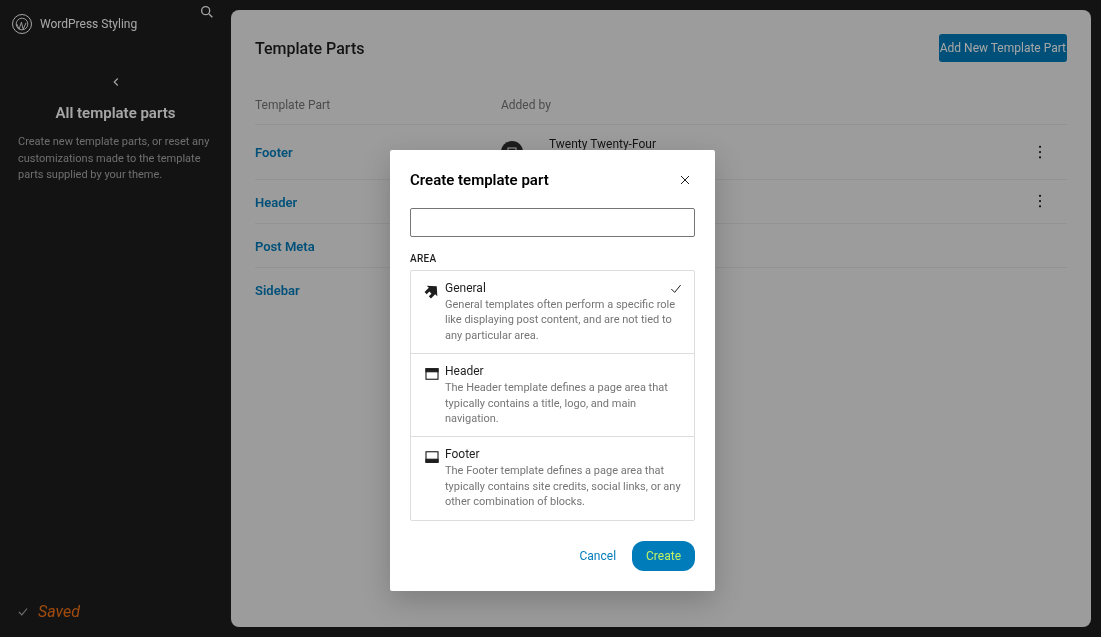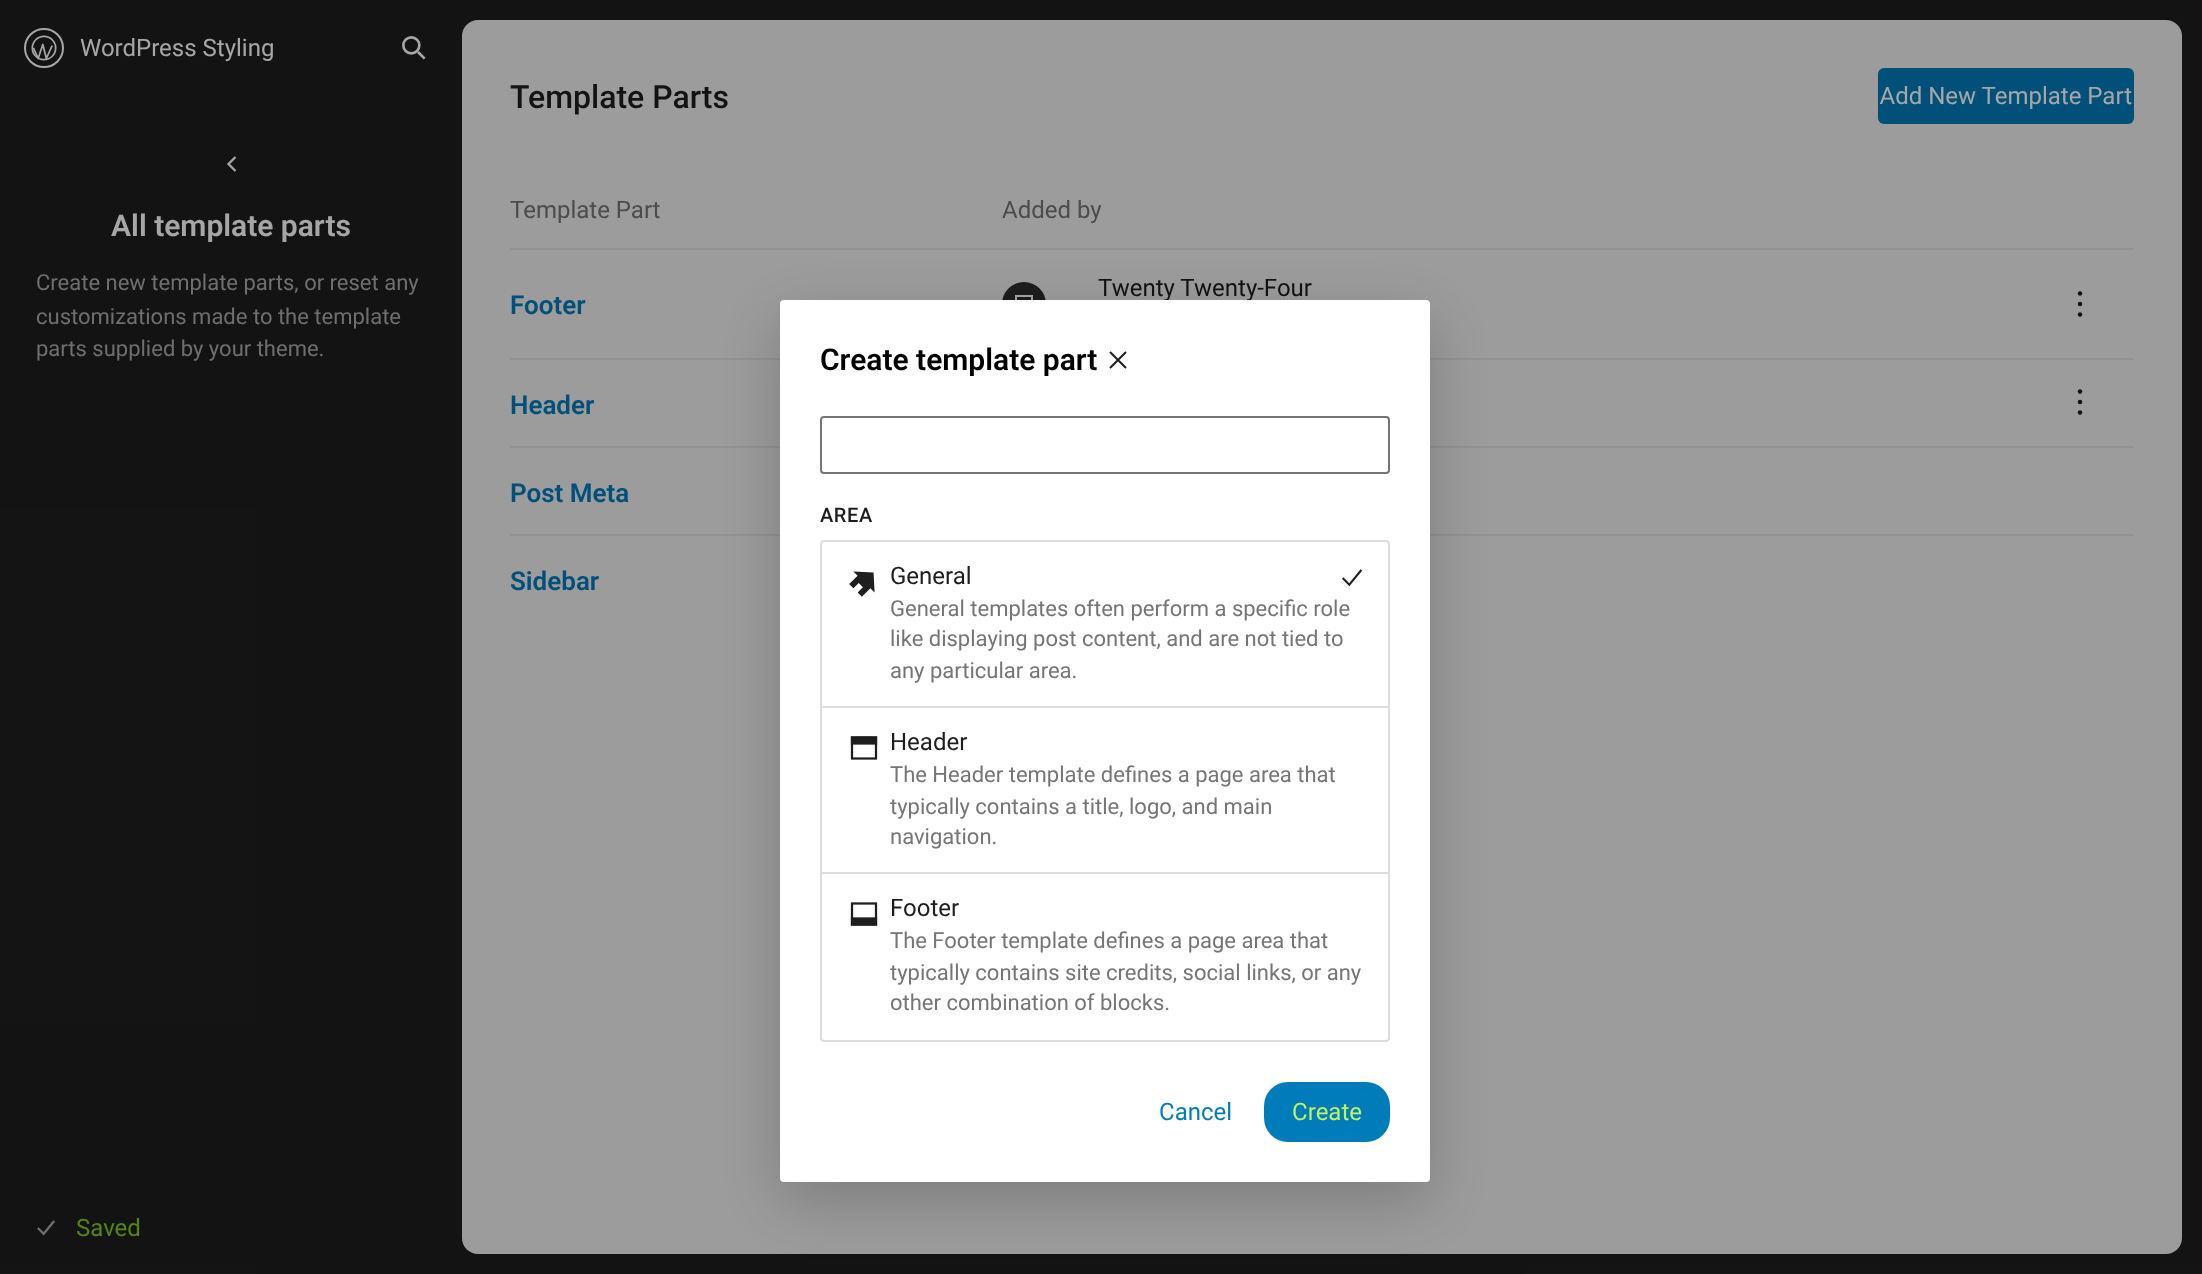--- a/index.html
+++ b/index.html
@@ -1,32 +1,32 @@
 <!DOCTYPE html>
 <html><head>
   <meta charset="utf-8">
   <style>
     * { box-sizing: border-box; margin: 0; padding: 0; font-family: -apple-system, BlinkMacSystemFont, "Segoe UI", Roboto, sans-serif; }
     body { width: 1101px; height: 637px; background: #1e1e1e; overflow: hidden; position: relative; }
     
     .sidebar { position: absolute; left: 0; top: 0; width: 231px; height: 100%; background: #1e1e1e; color: #fff; display: flex; flex-direction: column; }
-    .sidebar-top { height: 48px; display: flex; align-items: center; padding: 0 12px; justify-content: space-between; }
+    .sidebar-top { height: 48px; display: flex; padding: 0 12px; justify-content: space-between; }
     .site-info { display: flex; align-items: center; gap: 8px; }
     .wp-logo { width: 20px; height: 20px; border-radius: 50%; border: 1.5px solid #fff; display: flex; align-items: center; justify-content: center; font-size: 11px; font-weight: bold; }
     .site-name { font-size: 12px; color: #fff; }
     .search-btn { width: 24px; height: 24px; display: flex; align-items: center; justify-content: center; }
     
     .sidebar-content { padding: 24px 16px; flex: 1; }
     .back-nav { display: flex; align-items: center; gap: 12px; margin-bottom: 8px; cursor: pointer; flex-direction: column; }
     .back-arrow { width: 20px; height: 20px; display: flex; align-items: center; justify-content: center; }
     .nav-title { font-size: 15px; font-weight: 600; color: #fff; }
     .nav-desc { font-size: 11px; color: #aaa; line-height: 1.5; margin-top: 12px; padding: 0 2px; }
     
     .sidebar-bottom { padding: 16px; display: flex; align-items: center; gap: 8px; }
-    .saved-text { font-size: 12px; color: #84cc16; }
+    .saved-text { font-size: 16px; color: #f97316; font-style: italic; }
     
     .main { position: absolute; left: 231px; top: 10px; right: 10px; bottom: 10px; background: #f0f0f0; border-radius: 8px; padding: 24px; overflow: hidden; }
     .page-header { display: flex; justify-content: space-between; align-items: center; margin-bottom: 24px; }
     .page-title { font-size: 16px; font-weight: 500; color: #1e1e1e; }
     .add-btn { background: #007cba; color: #fff; border: none; padding: 7px 1px; border-radius: 3px; font-size: 12px; cursor: pointer; }
     
     .table { }
     .table-header { display: flex; padding: 12px 0; font-size: 12px; color: #757575; }
     .col-name { width: 246px; }
     .col-added { flex: 1; }
@@ -35,21 +35,21 @@
     .part-link { color: #007cba; font-size: 13px; font-weight: 600; cursor: pointer; }
     .added-by { display: flex; align-items: center; gap: 26px; }
     .theme-icon { width: 22px; height: 22px; background: #2d2d2d; border-radius: 50%; display: flex; align-items: center; justify-content: center; }
     .theme-info { display: flex; flex-direction: column; line-height: 1.3; }
     .theme-name { font-size: 12px; color: #1e1e1e; }
     .theme-status { font-size: 11px; color: #757575; }
     .row-actions { cursor: pointer; width: 24px; text-align: center; color: #757575; }
     
     .overlay { position: absolute; inset: 0; background: rgba(0,0,0,0.35); z-index: 10; }
     .modal { position: absolute; left: 390px; top: 150px; width: 325px; background: #fff; border-radius: 2px; z-index: 20; padding: 20px; box-shadow: 0 10px 30px rgba(0,0,0,0.2); }
-    .modal-header { display: flex; justify-content: flex-start; align-items: center; margin-bottom: 18px; }
+    .modal-header { display: flex; justify-content: space-between; align-items: center; margin-bottom: 18px; }
     .modal-title { font-size: 15px; font-weight: 600; }
     .close-btn { cursor: pointer; width: 20px; height: 20px; display: flex; align-items: center; justify-content: center; }
     .field-label { font-size: 10px; text-transform: uppercase; color: #1e1e1e; margin-bottom: 6px; letter-spacing: 0.3px; font-weight: 500; }
     .name-input { width: 100%; border: 1px solid #757575; padding: 6px 8px; font-size: 13px; margin-bottom: 16px; border-radius: 2px; }
     
     .area-list { border: 1px solid #ddd; border-radius: 2px; margin-bottom: 20px; }
     .area-item { padding: 10px 12px; display: flex; gap: 4px; cursor: pointer; position: relative; }
     .area-item + .area-item { border-top: 1px solid #ddd; }
     .area-item.selected { }
     .area-icon { width: 18px; height: 18px; flex-shrink: 0; margin-top: 1px; }

